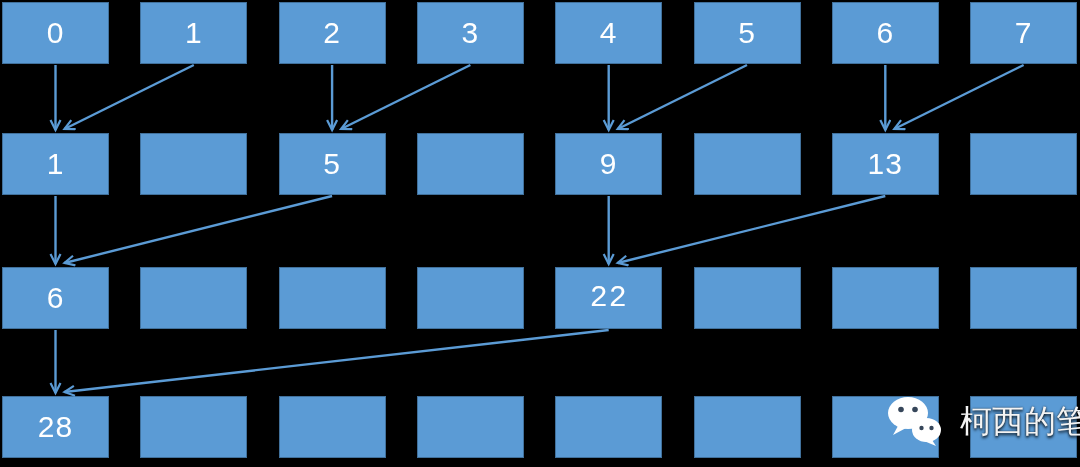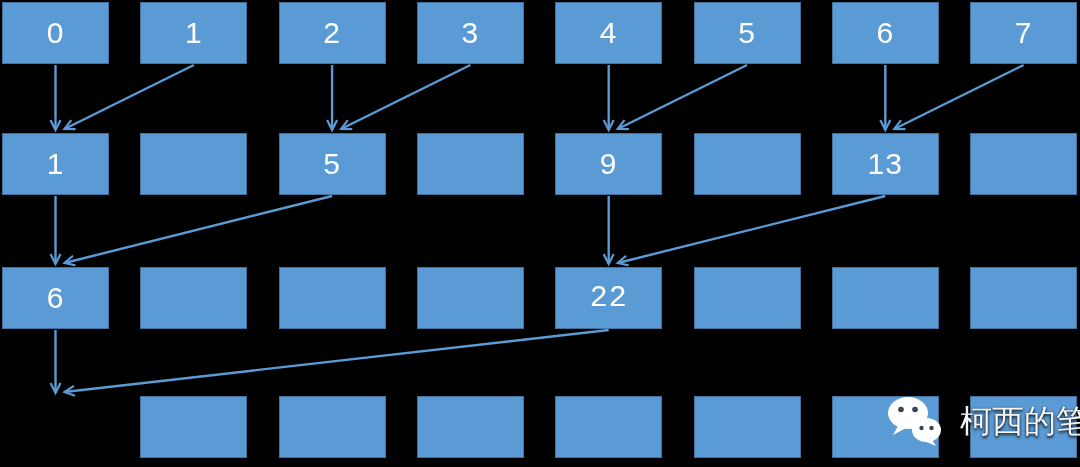--- a/index.html
+++ b/index.html
@@ -79,20 +79,21 @@
       <div class="cell" style="left: 831.8px; top: 133px;">13</div>
       <div class="cell" style="left: 970.1px; top: 133px;"></div>
       <div class="cell" style="left: 2px; top: 267px;">6</div>
       <div class="cell" style="left: 140.3px; top: 267px;"></div>
       <div class="cell" style="left: 278.6px; top: 267px;"></div>
       <div class="cell" style="left: 416.9px; top: 267px;"></div>
       <div class="cell" style="left: 555.2px; top: 267px; font-family: Liberation Mono, monospace;">22</div>
       <div class="cell" style="left: 693.5px; top: 267px;"></div>
       <div class="cell" style="left: 831.8px; top: 267px;"></div>
       <div class="cell" style="left: 970.1px; top: 267px;"></div>
+      <div class="cell" style="left: 2px; top: 396px;">28</div>
       <div class="cell" style="left: 140.3px; top: 396px;"></div>
       <div class="cell" style="left: 278.6px; top: 396px;"></div>
       <div class="cell" style="left: 416.9px; top: 396px;"></div>
       <div class="cell" style="left: 555.2px; top: 396px;"></div>
       <div class="cell" style="left: 693.5px; top: 396px;"></div>
       <div class="cell" style="left: 831.8px; top: 396px;"></div>
       <div class="cell" style="left: 970.1px; top: 396px;"></div>
     </div>
 
   <svg id="arrows" width="1080" height="467" viewBox="0 0 1080 467" xmlns="http://www.w3.org/2000/svg">

